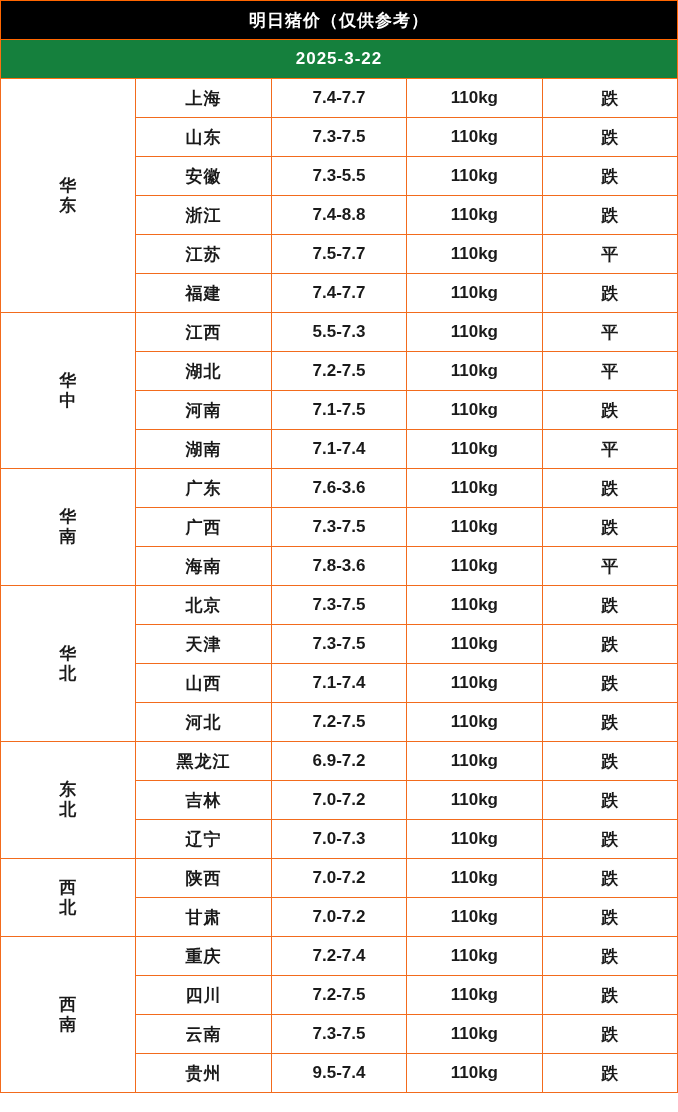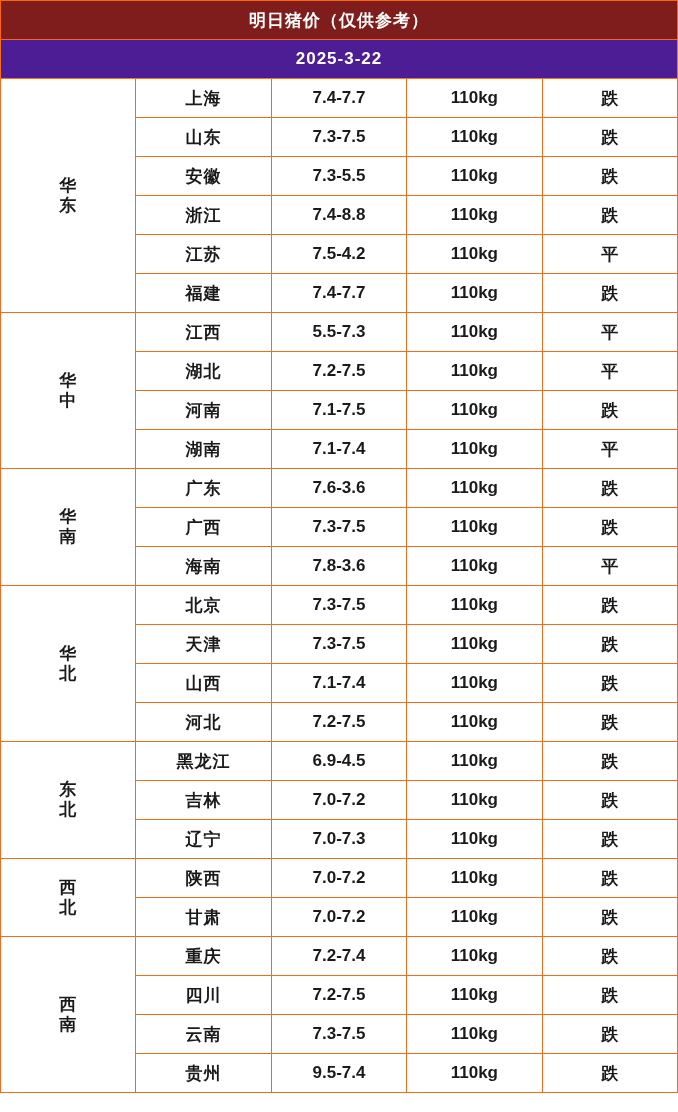--- a/index.html
+++ b/index.html
@@ -24,31 +24,31 @@
     border: 1px solid #f26b1d;
     text-align: center;
     vertical-align: middle;
     font-size: 17px;
     font-weight: bold;
     color: #1a1a1a;
     height: 38px;
     padding: 0;
   }
   .title-cell {
-    background: #7f1d1d;
+    background: #000000;
     color: #ffffff !important;
     font-size: 19px;
     font-weight: bold;
     height: 44px;
     letter-spacing: 1px;
     border: 1px solid #ff6600 !important;
     margin-top: 32px;
   }
   .date-cell {
-    background: #4c1d95;
+    background: #15803d;
     color: #ffffff !important;
     font-size: 18px;
     font-weight: bold;
     height: 42px;
     letter-spacing: 1px;
     border: 1px solid #ff6f10 !important;
   }
   .region-cell {
     width: 50px;
     font-size: 17px;
@@ -123,21 +123,21 @@
           <td class="trend-cell trend-down">跌</td>
         </tr>
         <tr>
           <td class="province-cell">浙江</td>
           <td class="price-cell">7.4-8.8</td>
           <td class="weight-cell">110kg</td>
           <td class="trend-cell trend-down">跌</td>
         </tr>
         <tr>
           <td class="province-cell">江苏</td>
-          <td class="price-cell">7.5-4.2</td>
+          <td class="price-cell">7.5-7.7</td>
           <td class="weight-cell">110kg</td>
           <td class="trend-cell trend-flat">平</td>
         </tr>
         <tr>
           <td class="province-cell">福建</td>
           <td class="price-cell">7.4-7.7</td>
           <td class="weight-cell">110kg</td>
           <td class="trend-cell trend-down">跌</td>
         </tr>
         <tr class="group-top">
@@ -217,21 +217,21 @@
           <td class="price-cell">7.2-7.5</td>
           <td class="weight-cell">110kg</td>
           <td class="trend-cell trend-down">跌</td>
         </tr>
         <tr class="group-top">
           <td class="region-cell" rowspan="3">
             <span>东</span>
             <span>北</span>
           </td>
           <td class="province-cell">黑龙江</td>
-          <td class="price-cell">6.9-4.5</td>
+          <td class="price-cell">6.9-7.2</td>
           <td class="weight-cell">110kg</td>
           <td class="trend-cell trend-down">跌</td>
         </tr>
         <tr>
           <td class="province-cell">吉林</td>
           <td class="price-cell">7.0-7.2</td>
           <td class="weight-cell">110kg</td>
           <td class="trend-cell trend-down">跌</td>
         </tr>
         <tr>

